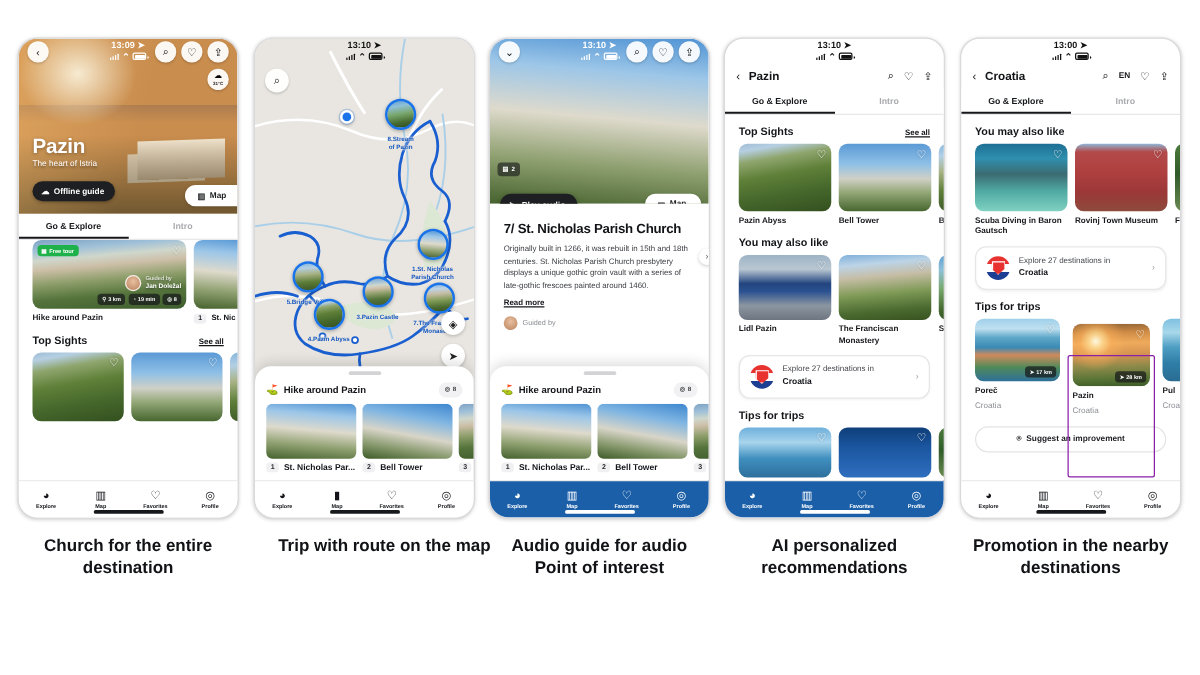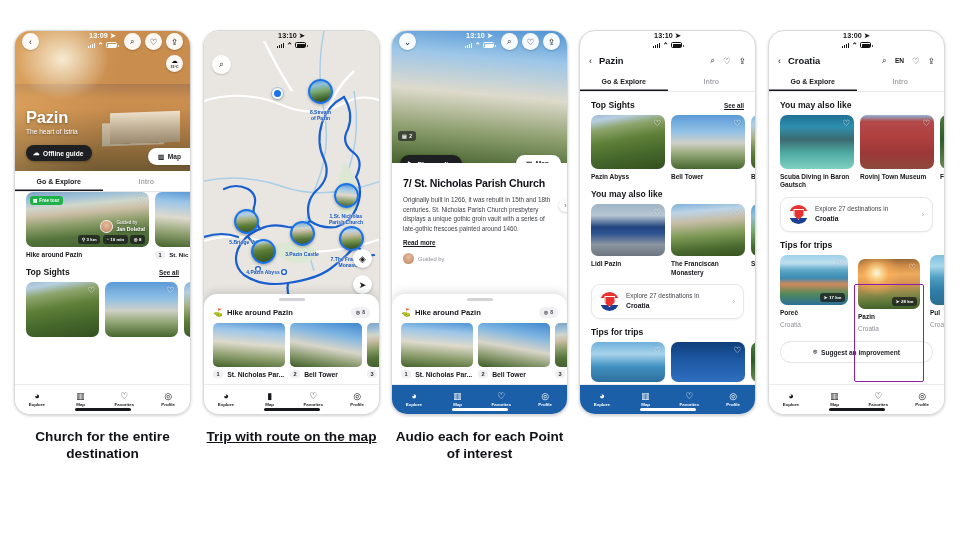--- a/index.html
+++ b/index.html
@@ -339,21 +339,21 @@
     position:absolute; border:1.6px solid #8b1fa8; border-radius:2px;
     pointer-events:none; z-index:45;
   }
 
   
   .caption{
     position:absolute; top:428px; width:177px;
     text-align:center; font-size:13.6px; font-weight:bold; color:#121317;
     line-height:1.28;
   }
-  .c1{ left:14px; } .c2{ left:203px;text-decoration:underline; } .c3{ left:391px; }
+  .c1{ left:14px; } .c2{ left:219px; } .c3{ left:391px; }
   .c4{ left:579px; } .c5{ left:768px; }
 </style>
 </head>
 <body>
 
 <div class="stage">
 
   <div class="phone p1">
     <div class="screen">
 
@@ -1015,15 +1015,17 @@
             <span class="lb">Profile</span>
           </div>
       </div>
       <div class="homebar"></div>
     </div>
     <div class="highlight-box" style="left:85px; top:253px; width:70px; height:98px;"></div>
   </div>
 
   <div class="caption c1">Church for the entire destination</div>
   <div class="caption c2">Trip with route on the map</div>
-  <div class="caption c3">Audio each for each Point of interest</div>
+  <div class="caption c3">Audio guide for audio Point of interest</div>
+  <div class="caption c4">AI personalized recommendations</div>
+  <div class="caption c5">Promotion in the nearby destinations</div>
 
 </div>
 
 </body></html>

